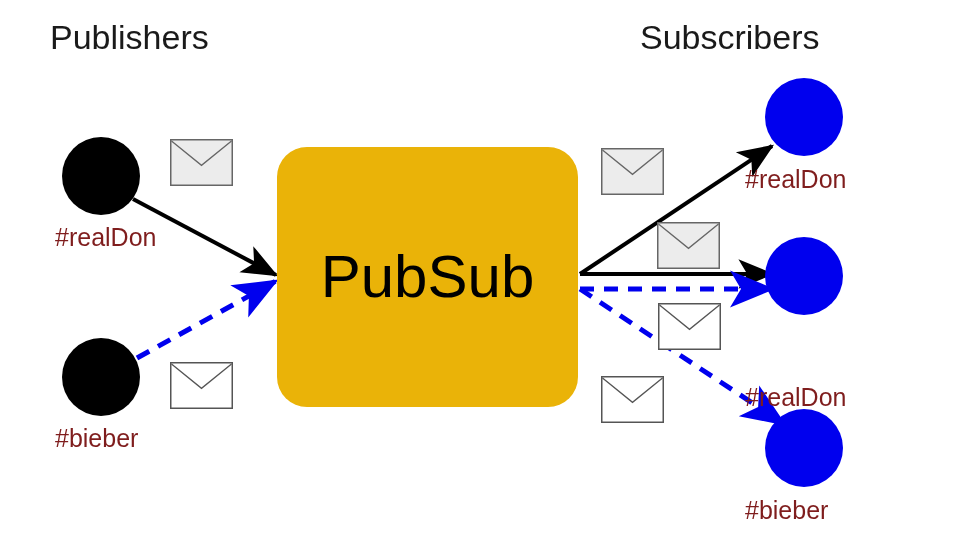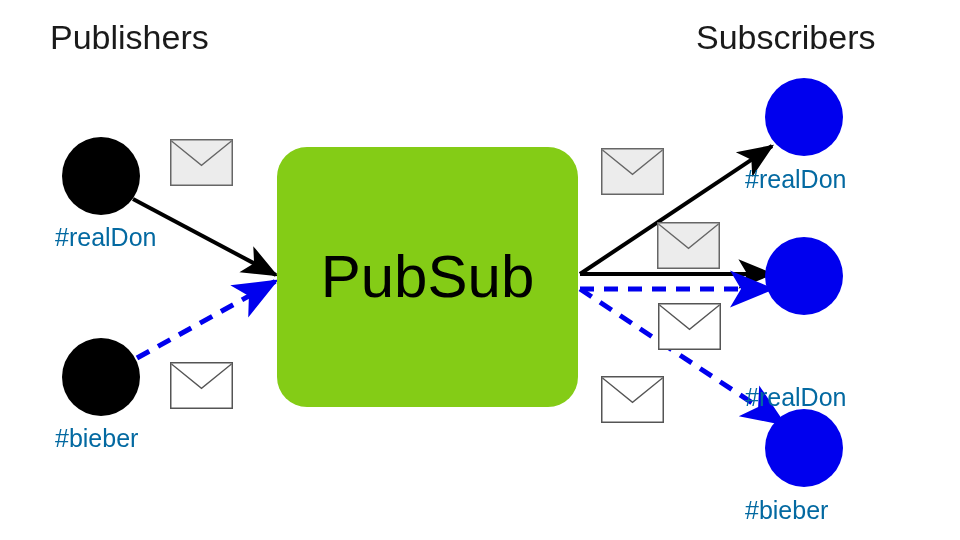--- a/index.html
+++ b/index.html
@@ -13,40 +13,40 @@
   #wires{position:absolute;left:0;top:0;width:960px;height:540px;}
 
   .heading{
     position:absolute;
     font-size:34px;
     color:#1a1a1a;
     white-space:nowrap;
     letter-spacing:0px;
   }
   #heading-publishers{left:50px;top:18px;}
-  #heading-subscribers{left:696px;top:18px;}
+  #heading-subscribers{left:640px;top:18px;}
 
   .node{
     position:absolute;
     border-radius:50%;
   }
   .node-pub{background:#000000;}
   .node-sub{background:#0000ee;}
 
   .node-label{
     position:absolute;
     font-size:25px;
-    color:#0369a1;
+    color:#7f1d1d;
     white-space:pre;
     line-height:31px;
   }
 
   .hub{
     position:absolute;
-    background:#84cc16;
+    background:#eab308;
     border-radius:30px;
     display:flex;
     align-items:center;
     justify-content:center;
   }
   .hub-line{
     font-size:60px;
     color:#000000;
     line-height:72px;
     white-space:nowrap;

